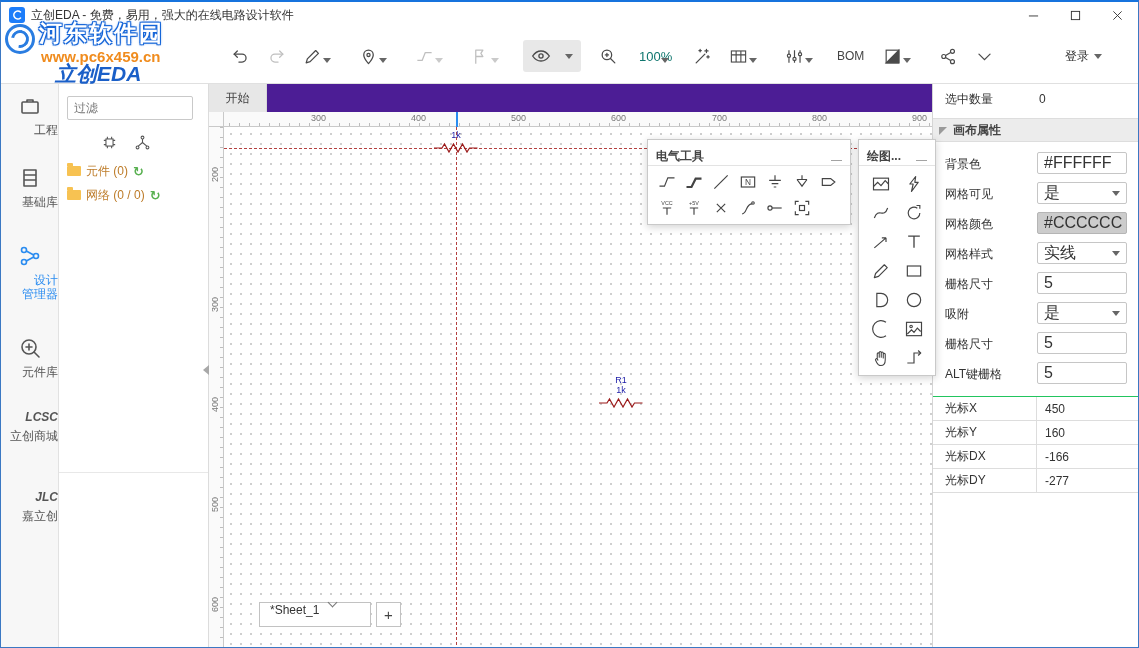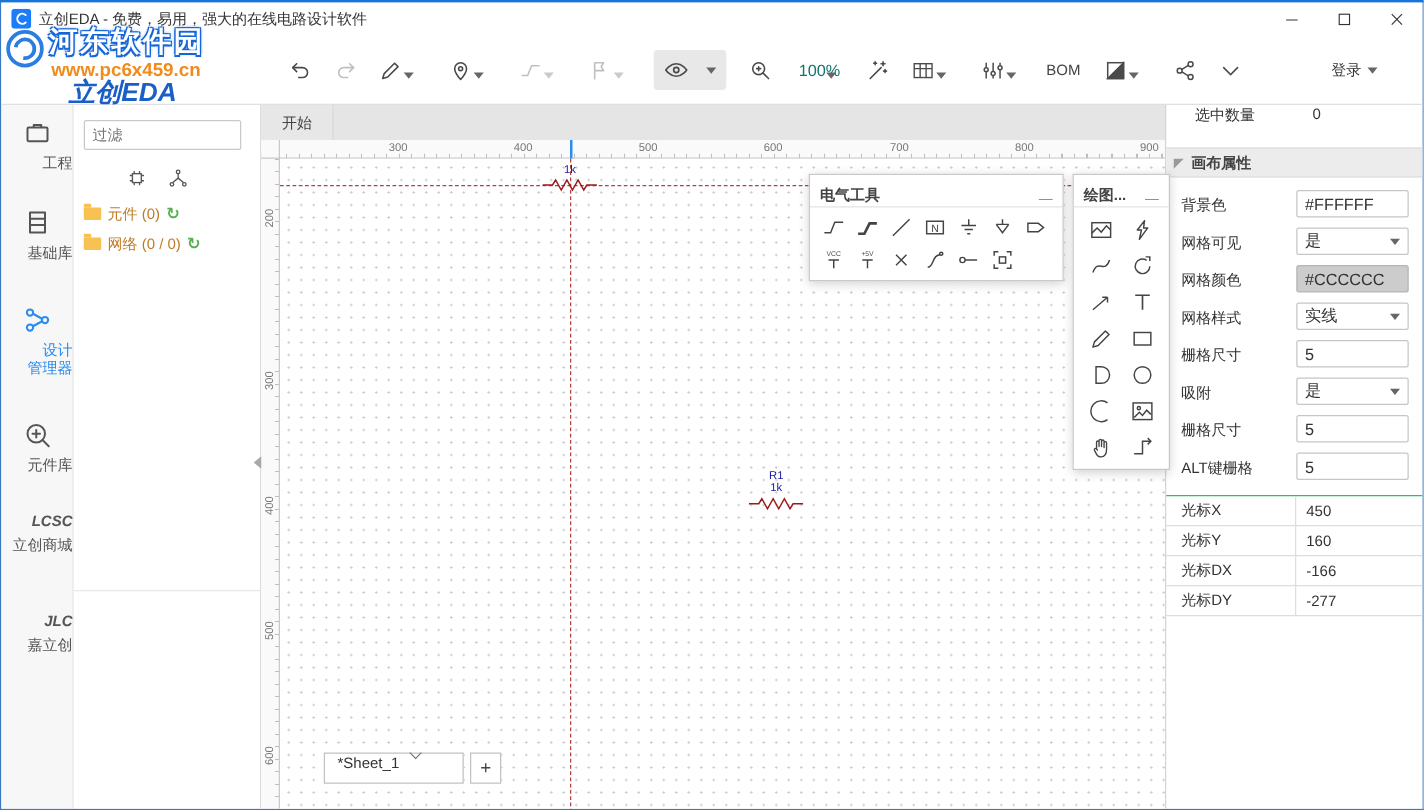--- a/index.html
+++ b/index.html
@@ -42,21 +42,21 @@
 .filter{position:absolute;left:8px;top:12px;width:126px;height:24px;border:1px solid #c9c9c9;border-radius:2px;padding:0 6px;font-size:12px;color:#333;font-family:inherit}
 .lp-tools{position:absolute;left:42px;top:50px;display:flex;gap:16px}
 .lp-tools svg{width:17px;height:17px;cursor:pointer}
 .tree-item{position:absolute;left:8px;height:22px;display:flex;align-items:center;gap:5px;cursor:pointer}
 .folder{width:14px;height:10px;background:#f7c252;border-radius:1px;position:relative;flex:none}
 .folder::before{content:"";position:absolute;left:0;top:-3px;width:6px;height:3px;background:#f7c252;border-radius:1px 1px 0 0}
 .tree-label{color:#bd7b28}
 .refresh{color:#58b050;font-size:13px;font-weight:bold}
 .lp-divider{position:absolute;left:0;top:388px;width:100%;height:1px;background:#e8e8e8}
 
-.tabbar{position:absolute;left:208px;top:82px;width:723px;height:40px;background:#e5e5e5;border-bottom:1px solid #d8d8d8}
+.tabbar{position:absolute;left:208px;top:82px;width:723px;height:40px;background:#4c1d95;border-bottom:1px solid #d8d8d8}
 .tab{position:absolute;top:0;height:28px;display:flex;align-items:center;justify-content:center;font-size:12px;cursor:pointer}
 .tab-start{left:0;width:58px;background:#e7e7e7;border-right:1px solid #d8d8d8;color:#444}
 .tab-active{left:58px;width:166px;background:#fff;gap:6px;color:#333}
 .tab-active svg{width:14px;height:14px}
 
 .ruler-corner{position:absolute;left:208px;top:110px;width:15px;height:15px;background:#fafafa;border-right:1px solid #c9c9c9;border-bottom:1px solid #c9c9c9}
 .ruler-top{position:absolute;left:208px;top:110px;width:723px;height:15px;background:#fafafa;border-bottom:1px solid #c9c9c9;background-image:repeating-linear-gradient(to right,#bdbdbd 0 1px,transparent 1px 10px);background-size:100% 4px;background-position:0 11px;background-repeat:no-repeat}
 .rnum{position:absolute;top:1px;font-size:9px;color:#777}
 .ruler-marker{position:absolute;left:247px;top:0;width:2px;height:15px;background:#2a8cf0}
 .ruler-left{position:absolute;left:208px;top:125px;width:15px;bottom:0;background:#fafafa;border-right:1px solid #c9c9c9;background-image:repeating-linear-gradient(to bottom,#bdbdbd 0 1px,transparent 1px 10px);background-size:4px 100%;background-position:11px 0;background-repeat:no-repeat}
@@ -81,26 +81,26 @@
 .sheettab{position:absolute;left:258px;top:600px;height:25px;min-width:112px;background:#fff;border:1px solid #c2c2c2;display:flex;align-items:flex-start;padding:0 10px;gap:10px;z-index:10;cursor:pointer}
 .chev{width:7px;height:7px;border-right:1.5px solid #777;border-bottom:1.5px solid #777;transform:rotate(45deg);margin-top:-4px}
 .sheetadd{position:absolute;left:375px;top:600px;width:25px;height:25px;background:#fff;border:1px solid #c2c2c2;display:flex;align-items:center;justify-content:center;font-size:15px;color:#444;z-index:10;cursor:pointer}
 
 .collapse-l{position:absolute;left:200px;top:348px;width:9px;height:40px;display:flex;align-items:center;justify-content:center;z-index:15;cursor:pointer}
 .tri-l{width:0;height:0;border-right:6px solid #a8a8a8;border-top:5px solid transparent;border-bottom:5px solid transparent}
 .collapse-r{position:absolute;left:923px;top:348px;width:9px;height:40px;display:flex;align-items:center;justify-content:center;z-index:15;cursor:pointer}
 .tri-r{width:0;height:0;border-left:6px solid #a8a8a8;border-top:5px solid transparent;border-bottom:5px solid transparent}
 
 .rightpanel{position:absolute;left:931px;top:82px;right:0;bottom:0;background:#fff;border-left:1px solid #d5d5d5}
-.rp-row{position:absolute;left:0;width:100%;height:30px;display:flex;align-items:flex-start;padding-left:23px;gap:46px}
+.rp-row{position:absolute;left:0;width:100%;height:30px;display:flex;align-items:center;padding-left:12px;gap:46px}
 .rp-section{position:absolute;top:34px;left:0;width:100%;height:24px;background:#ececec;border-top:1px solid #ddd;border-bottom:1px solid #ddd;display:flex;align-items:center;padding-left:20px;font-weight:bold;color:#444;cursor:pointer}
 .tri-corner{position:absolute;left:6px;top:8px;width:0;height:0;border-left:8px solid #9a9a9a;border-bottom:8px solid transparent}
 .prow-r{position:absolute;left:0;width:100%;height:30px}
 .rp-label{position:absolute;left:12px;top:8px;color:#333}
-.rp-ctrl{position:absolute;left:104px;top:4px;width:90px;height:22px;border:1px solid #c6c6c6;border-radius:2px;background:#fff;font-size:13px;display:flex;align-items:center;padding:0 6px;font-family:inherit;color:#333}
+.rp-ctrl{position:absolute;left:104px;top:4px;width:90px;height:22px;border:1px solid #c6c6c6;border-radius:2px;background:#fff;font-size:16px;display:flex;align-items:center;padding:0 6px;font-family:inherit;color:#333}
 .rp-select{justify-content:space-between;cursor:pointer}
 .rp-color{background:#ccc;border-color:#b5b5b5;cursor:pointer}
 .rp-table{position:absolute;left:0;top:312px;width:100%;border-top:1px solid #22c55e}
 .rp-trow{display:flex;height:24px;border-bottom:1px solid #ddd}
 .rp-tlabel{width:104px;border-right:1px solid #ddd;display:flex;align-items:center;padding-left:12px;color:#333}
 .rp-tvalue{flex:1;display:flex;align-items:center;padding-left:8px;color:#333}
 </style>
 </head>
 <body>
 

